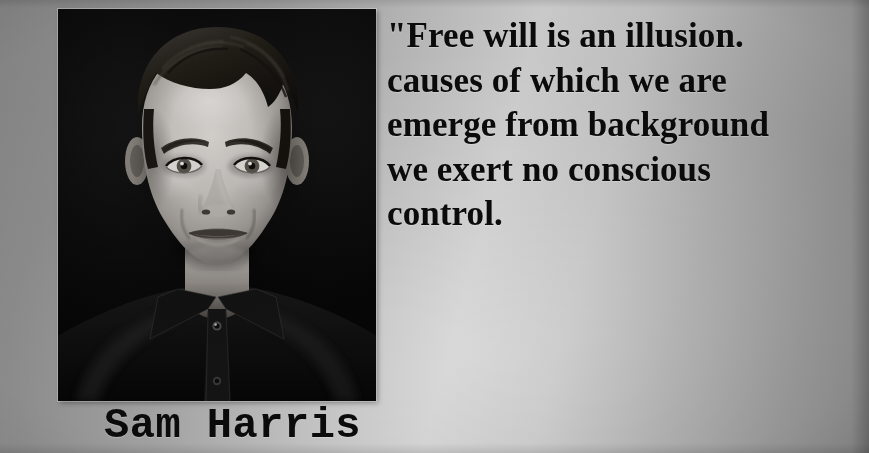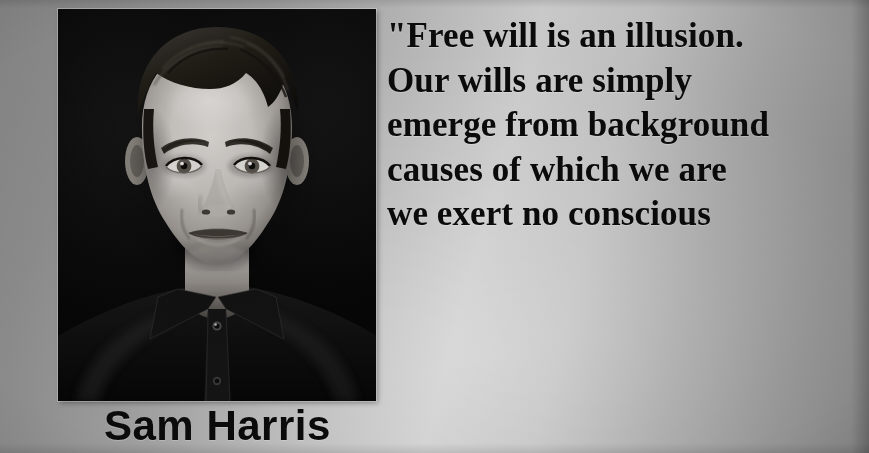--- a/index.html
+++ b/index.html
@@ -90,21 +90,21 @@
     color: #0b0b0b;
     white-space: nowrap;
     letter-spacing: 0.1px;
     text-shadow: 0 1px 0 rgba(255,255,255,0.22);
   }
   
   .name-caption {
     position: absolute;
     left: 104px;
     top: 404px;
-    font-family: Liberation Sans, sans-serif;
+    font-family: Liberation Mono, monospace;
     font-weight: bold;
     font-size: 42px;
     line-height: 44px;
     color: #0b0b0b;
     letter-spacing: 0.5px;
     white-space: nowrap;
     text-shadow: 0 1px 0 rgba(255,255,255,0.22);
   }
 </style>
 </head>
@@ -294,21 +294,21 @@
         <ellipse cx="159" cy="248" rx="30" ry="12" fill="#fff" opacity="0.12" filter="url(#blur2)"></ellipse>
 
         <rect x="0" y="0" width="318" height="392" fill="#000" opacity="0.05"></rect>
         <rect x="0" y="0" width="318" height="392" fill="url(#softDark)" opacity="0.18"></rect>
       </svg>
     </div>
   </div>
 
   <div class="quote-block">
     <div class="quote-line">"Free will is an illusion.</div>
-    <div class="quote-line">Our wills are simply</div>
+    <div class="quote-line">causes of which we are</div>
     <div class="quote-line">emerge from background</div>
-    <div class="quote-line">causes of which we are</div>
     <div class="quote-line">we exert no conscious</div>
+    <div class="quote-line">control.</div>
   </div>
 
   <div class="name-caption">Sam Harris</div>
 
 </div>
 
 </body></html>

